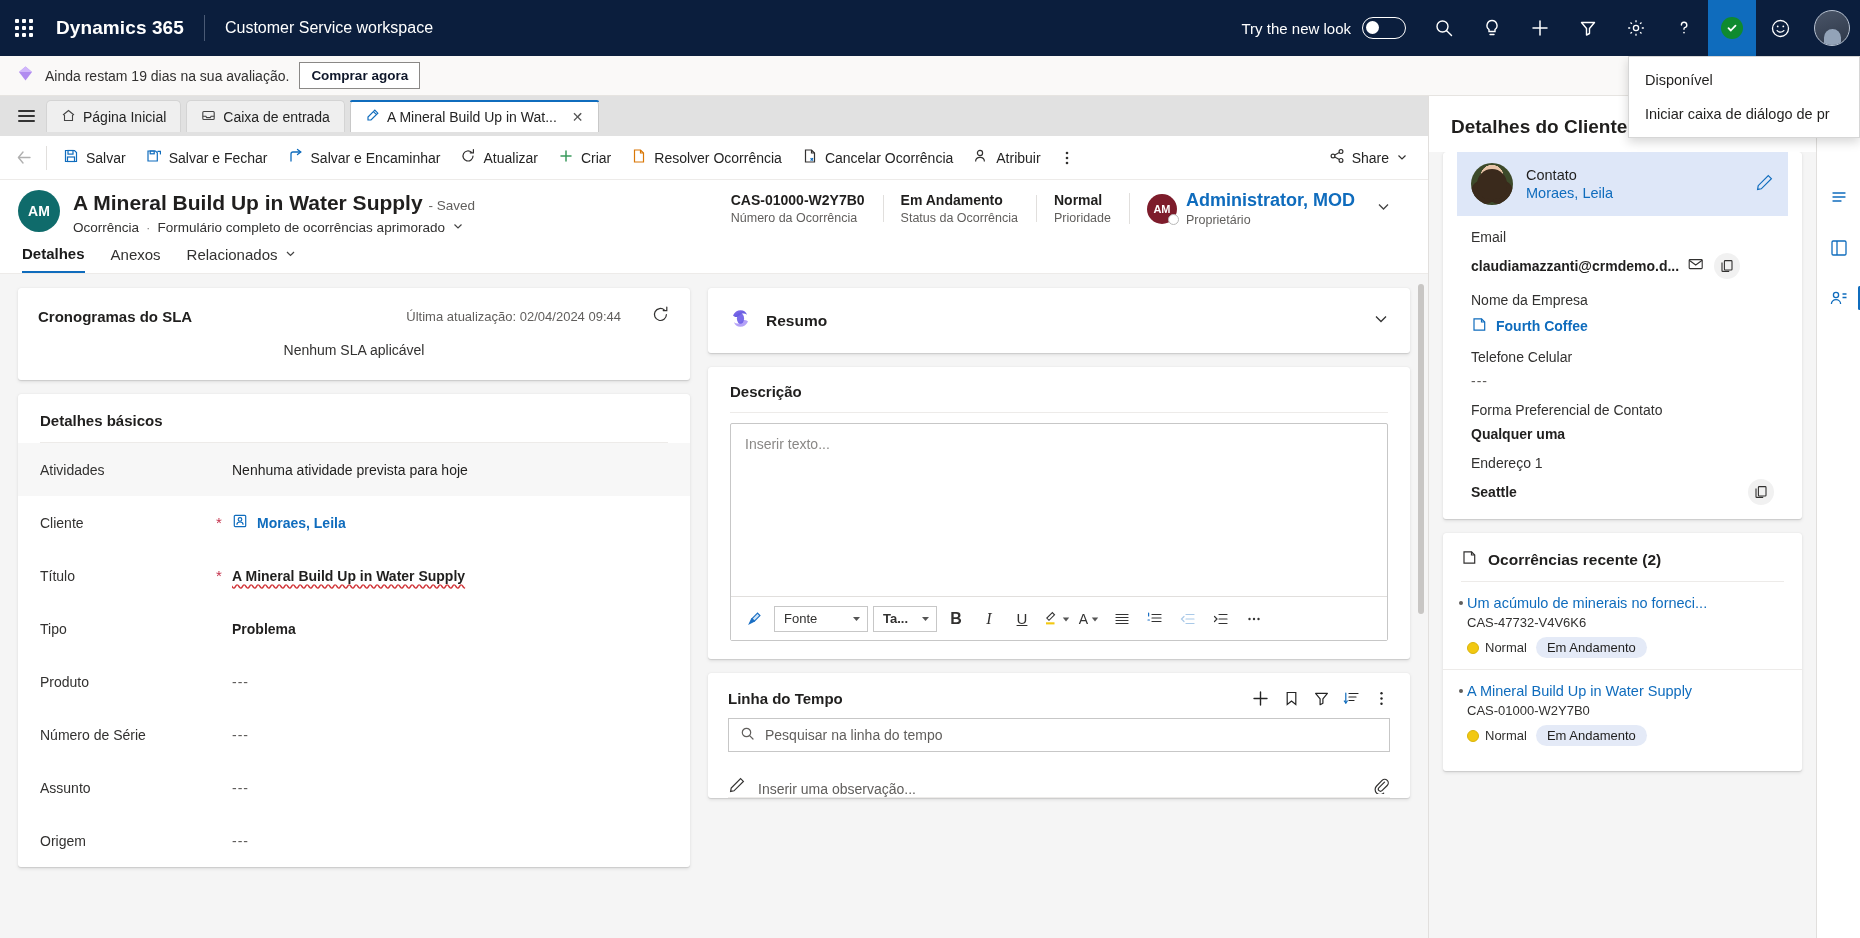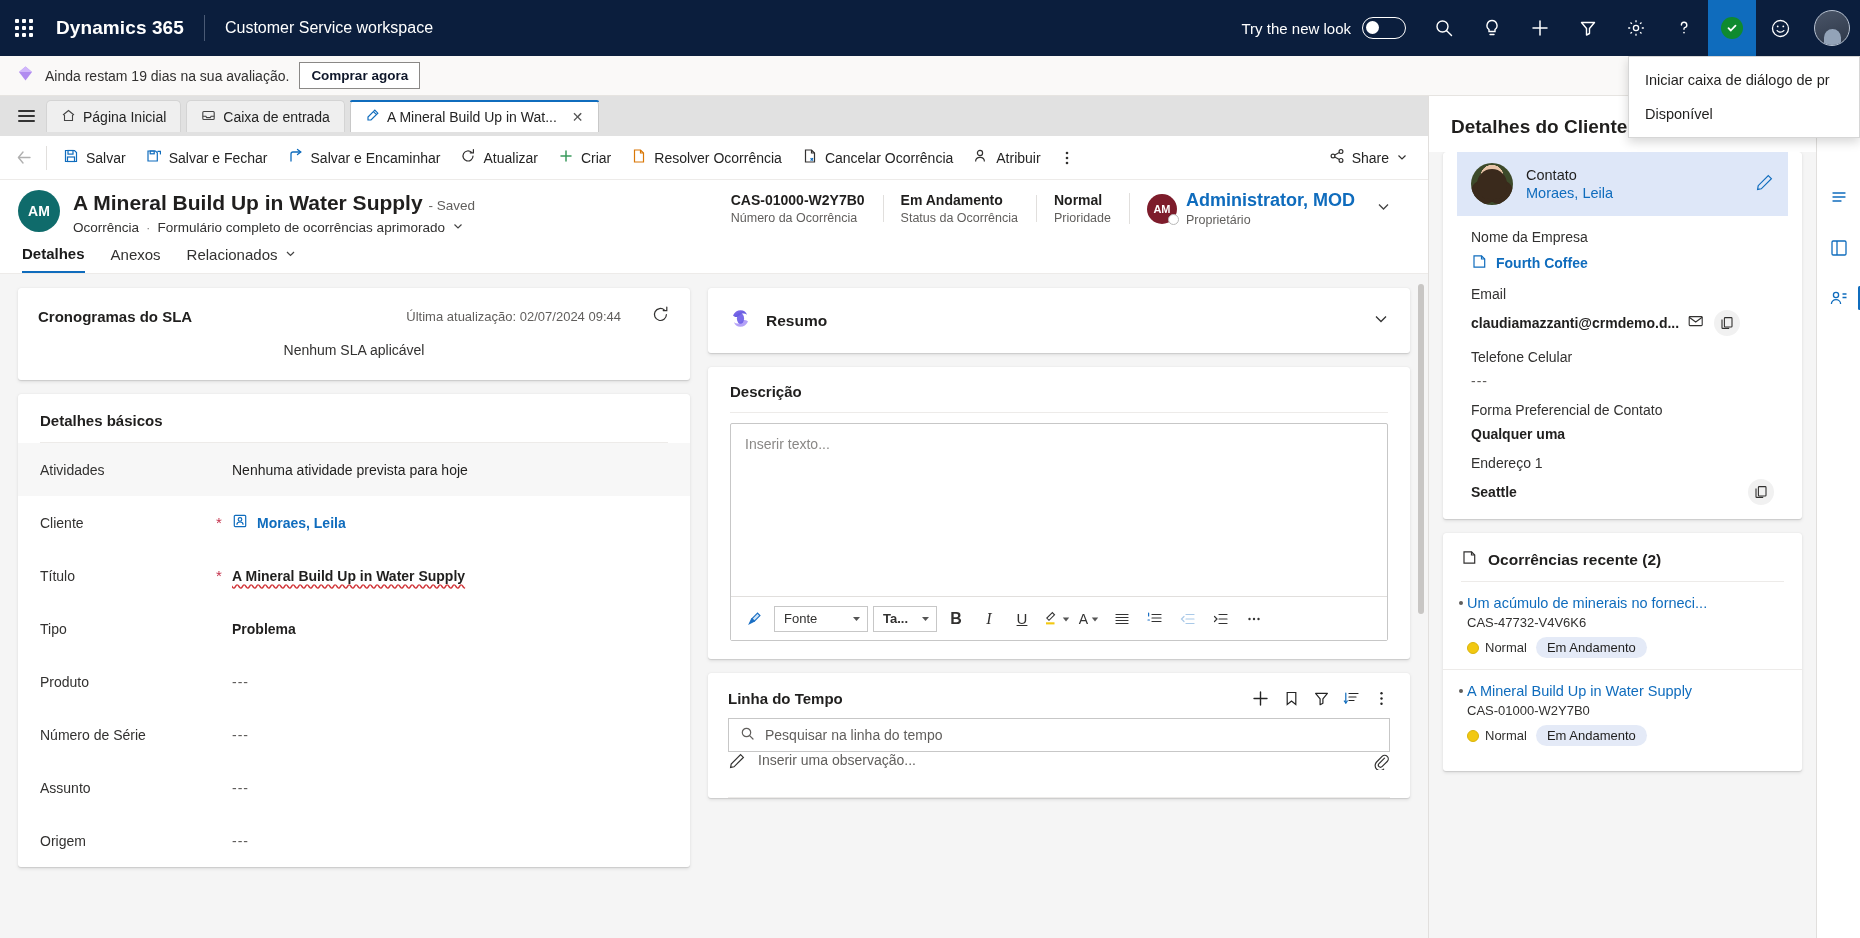--- a/index.html
+++ b/index.html
@@ -200,21 +200,21 @@
   
   .tl-head { display: flex; align-items: center; padding: 16px 20px 10px 20px; }
   .tl-title { font-size: 15px; font-weight: 600; color: #201f1e; }
   .tl-actions { margin-left: auto; display: flex; align-items: center; gap: 13px; }
   .tl-ic { cursor: pointer; color: #242424; display: flex; align-items: center; }
   .tl-search {
     margin: 0 20px; border: 1px solid #c7c7c7; height: 34px; display: flex; align-items: center;
     gap: 10px; padding: 0 11px; font-size: 14px; color: #605e5c;
   }
   .tl-note {
-    margin: 0 20px; height: 46px; display: flex; align-items: flex-start; gap: 12px;
+    margin: 0 20px; height: 46px; display: flex; align-items: flex-end; gap: 12px;
     font-size: 14px; color: #605e5c; border-bottom: 1px solid #edebe9;
   }
   .tl-clip { margin-left: auto; color: #323130; cursor: pointer; }
 
   
   .rightpanel {
     width: 388px; flex: 0 0 388px; background: #fff; display: flex; flex-direction: column;
     border-left: 1px solid #e1dfdd; min-height: 0;
   }
   .rp-head { padding: 20px 22px 14px 22px; font-size: 19px; font-weight: 600; color: #201f1e; }
@@ -349,22 +349,22 @@
             <circle cx="13.3" cy="8.4" r=".9" fill="#fff" stroke="none"></circle>
             <path d="M7.2 12.6a4.3 4.3 0 0 0 6.6 0" stroke-linecap="round"></path>
           </svg>
       </div>
       <div class="avatar-btn">
         <div class="avatar-ring"></div>
       </div>
     </div>
 
     <div class="presence-menu">
+      <div class="pm-item">Disponível</div>
       <div class="pm-item">Iniciar caixa de diálogo de pr</div>
-      <div class="pm-item">Disponível</div>
     </div>
   </div>
 
   <div class="trialbar">
     <span>
       <svg width="19" height="19" viewBox="0 0 19 19">
           <path d="M9.5 2.5 16 8l-6.5 8.5L3 8z" fill="#b18cf0"></path>
           <path d="M9.5 2.5 16 8H3z" fill="#d0b6fb"></path>
         </svg>
     </span>
@@ -565,21 +565,21 @@
         </div>
       </div>
 
       <div class="canvas">
 
         <div class="col-a">
 
           <div class="card">
             <div class="sla-head">
               <div class="sla-title">Cronogramas do SLA</div>
-              <div class="sla-upd">Última atualização: 02/07/2024 09:44</div>
+              <div class="sla-upd">Última atualização: 02/04/2024 09:44</div>
               <div class="refresh-ic">
                 <svg width="19" height="19" viewBox="0 0 19 19" fill="none" stroke="#323130" stroke-width="1.2" stroke-linecap="round">
                     <path d="M15.4 9.5a6 6 0 1 1-1.9-4.4"></path>
                     <polyline points="15.8,2 15.8,5.6 12.2,5.6"></polyline>
                   </svg>
               </div>
             </div>
             <div class="sla-body">Nenhum SLA aplicável</div>
           </div>
 
@@ -831,48 +831,48 @@
               <div class="c-name">Moraes, Leila</div>
             </div>
             <div class="c-edit">
               <svg width="19" height="19" viewBox="0 0 19 19" fill="none" stroke="#0f6cbd" stroke-width="1.2">
                   <path d="M13.3 2.6 16.4 5.7 6.3 15.8 2.6 16.4 3.2 12.7z"></path>
                 </svg>
             </div>
           </div>
 
           <div class="rp-field">
-            <div class="rp-l">Nome da Empresa</div>
-            <div class="rp-v link">
-              <span><svg width="17" height="17" viewBox="0 0 17 17" fill="none" stroke="#0f6cbd" stroke-width="1.2">
-                    <path d="M3 2.8h7.5l3.2 3.2v8.2H3z"></path>
-                    <path d="M10.5 2.8v3.2h3.2"></path>
-                  </svg></span>
-              <span>Fourth Coffee</span>
-            </div>
-          </div>
-
-          <div class="rp-field">
             <div class="rp-l">Email</div>
             <div class="rp-v">
               <span class="email-txt">claudiamazzanti@crmdemo.d...</span>
               <span class="rp-mail"><svg width="19" height="19" viewBox="0 0 19 19" fill="none" stroke="#323130" stroke-width="1.1">
                     <rect x="2.2" y="4.6" width="13" height="9" rx=".8"></rect>
                     <polyline points="2.2,5.2 8.7,10 15.2,5.2"></polyline>
                   </svg></span>
               <span class="rp-copy">
                   <svg width="14" height="14" viewBox="0 0 14 14" fill="none" stroke="#323130" stroke-width="1.1">
                     <rect x="4.4" y="1.6" width="7.6" height="9.4" rx=".8"></rect>
                     <path d="M9.2 12.4H2.7a.7.7 0 0 1-.7-.7V3.6"></path>
                   </svg>
                 </span>
             </div>
           </div>
 
           <div class="rp-field">
+            <div class="rp-l">Nome da Empresa</div>
+            <div class="rp-v link">
+              <span><svg width="17" height="17" viewBox="0 0 17 17" fill="none" stroke="#0f6cbd" stroke-width="1.2">
+                    <path d="M3 2.8h7.5l3.2 3.2v8.2H3z"></path>
+                    <path d="M10.5 2.8v3.2h3.2"></path>
+                  </svg></span>
+              <span>Fourth Coffee</span>
+            </div>
+          </div>
+
+          <div class="rp-field">
             <div class="rp-l">Telefone Celular</div>
             <div class="rp-v dash">---</div>
           </div>
 
           <div class="rp-field">
             <div class="rp-l">Forma Preferencial de Contato</div>
             <div class="rp-v">Qualquer uma</div>
           </div>
 
           <div class="rp-field">

